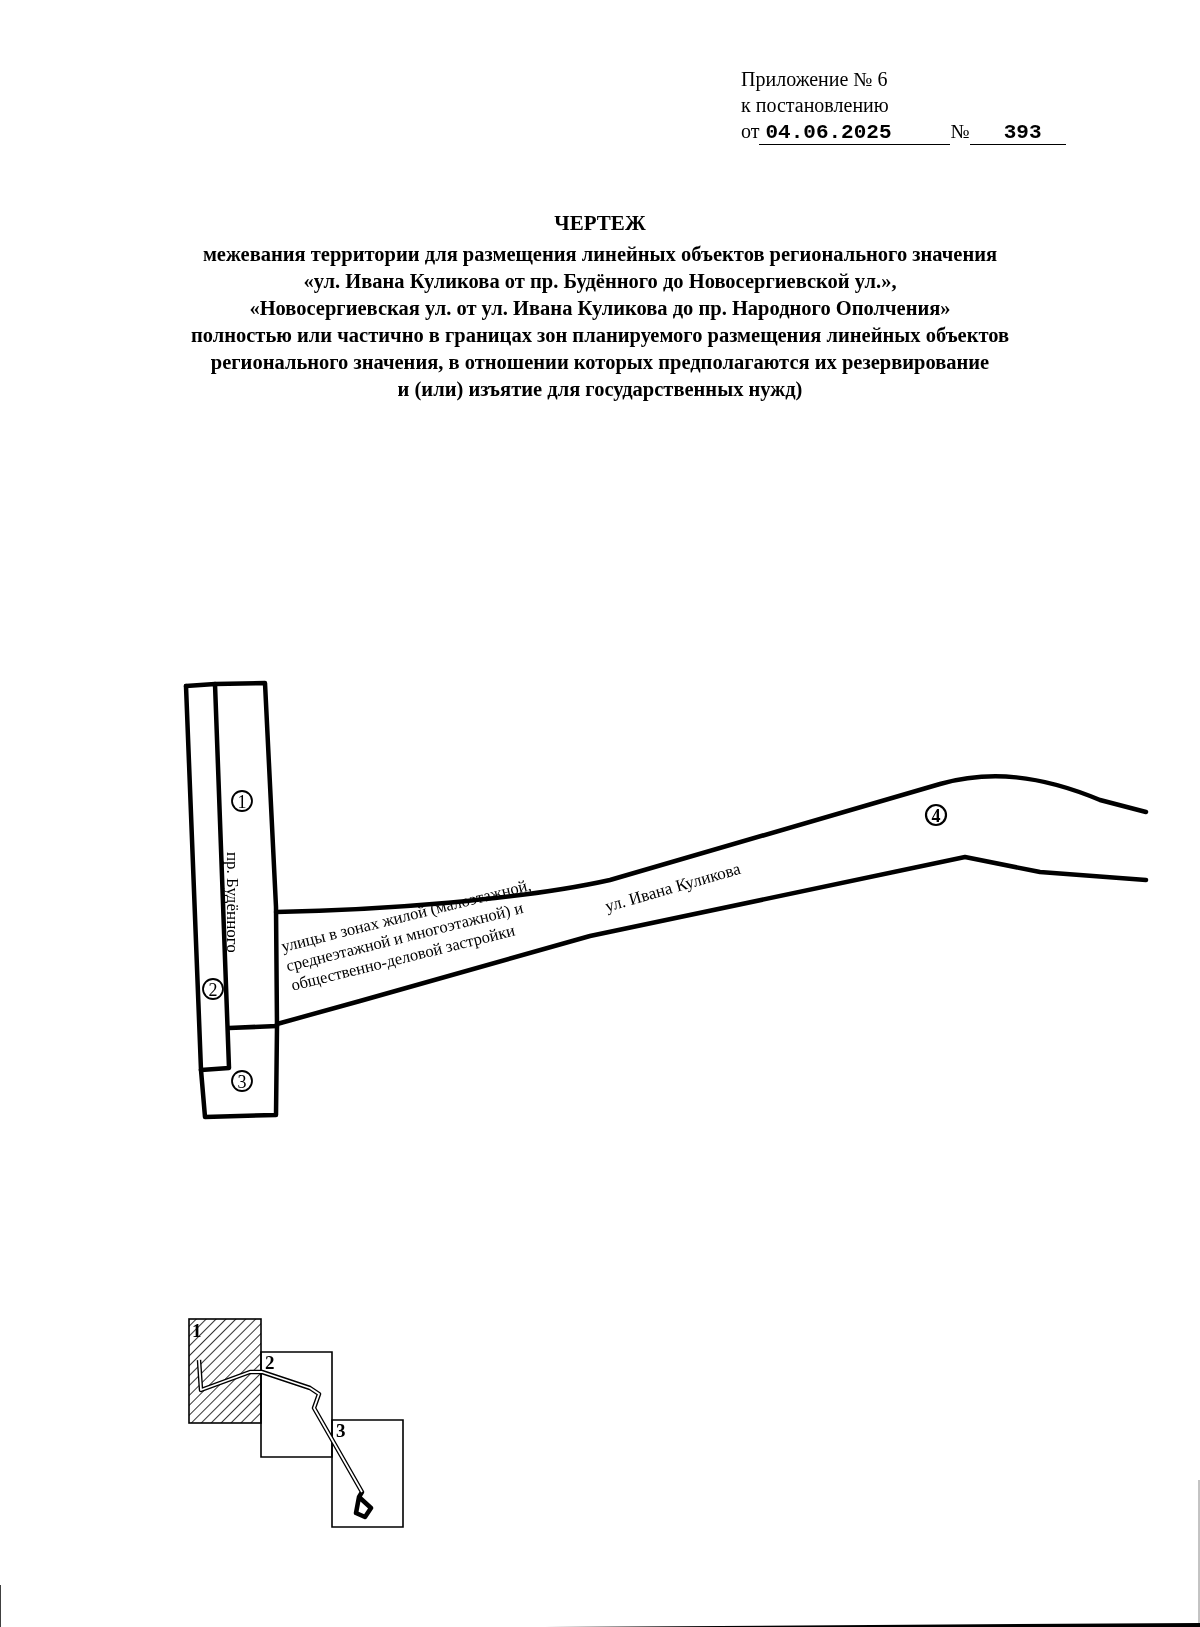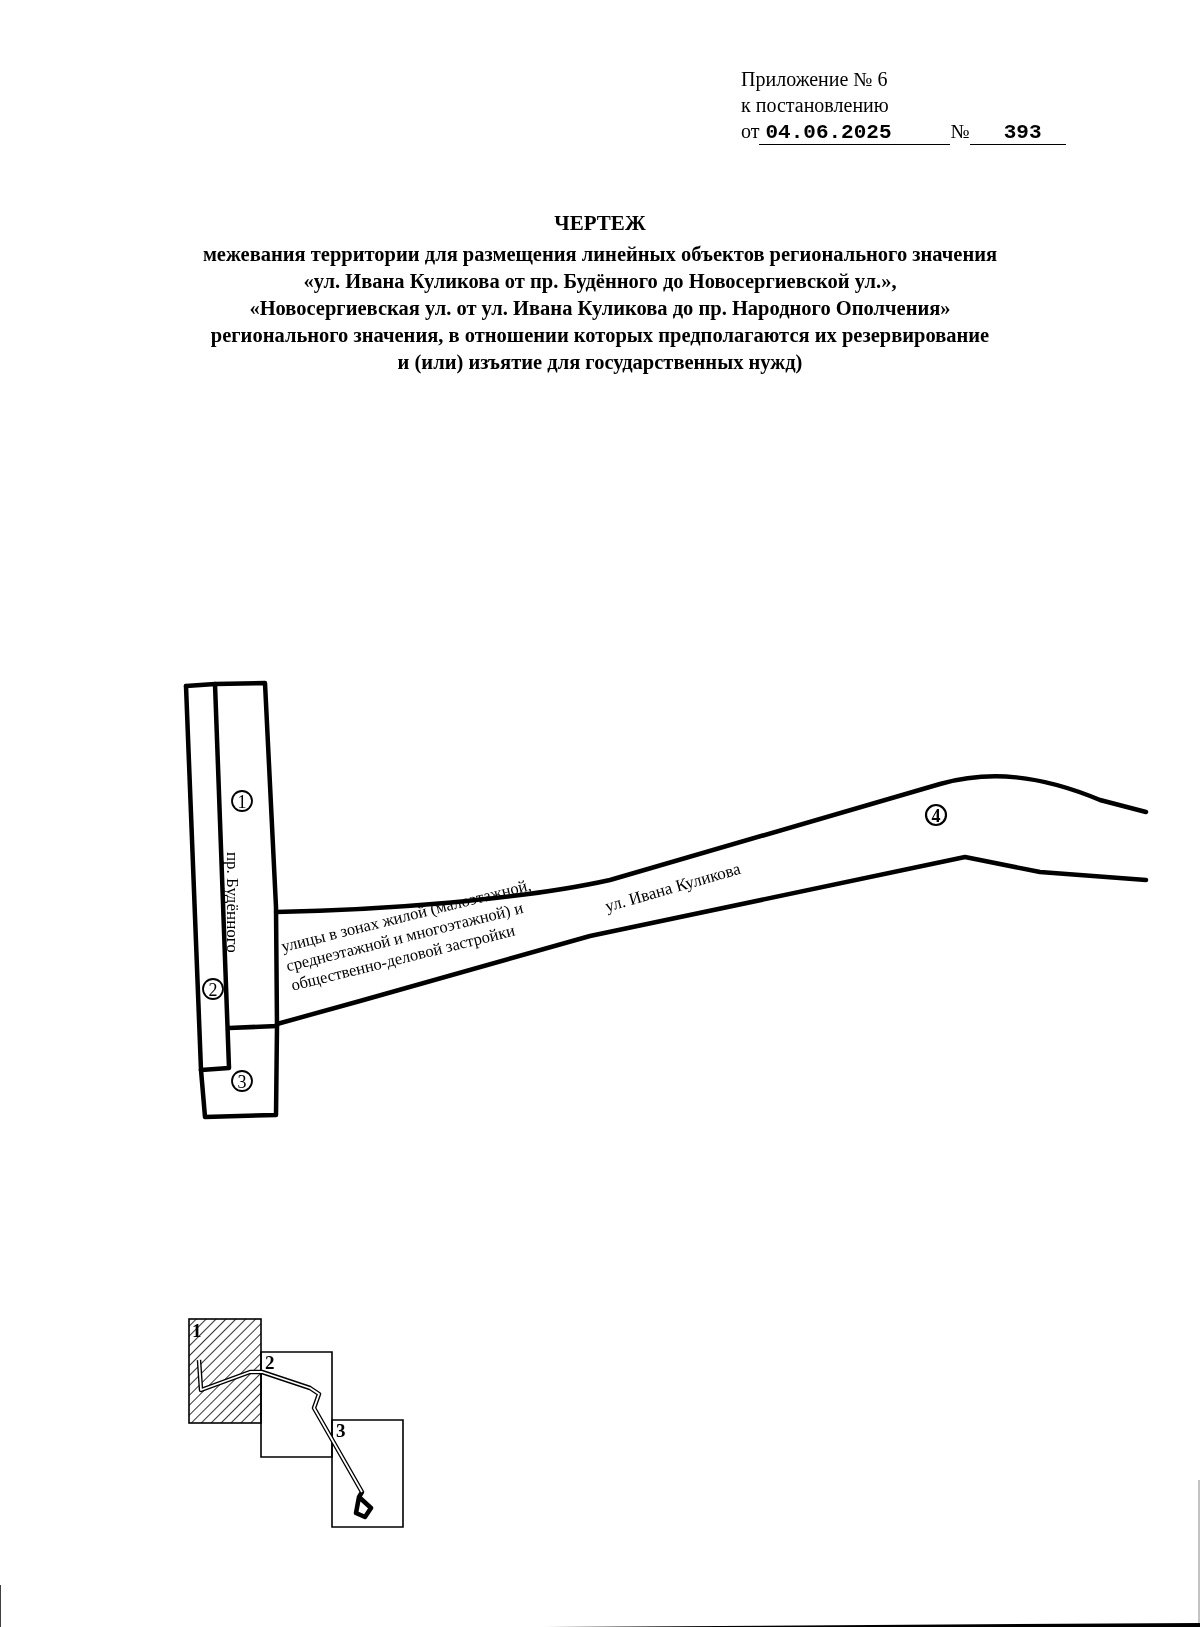--- a/index.html
+++ b/index.html
@@ -27,20 +27,21 @@
   <div>
     <span>от</span><span class="ufield mono" style="width:185px;padding-left:6px;">04.06.2025</span><span>№</span><span class="ufield mono" style="width:86px;padding-left:10px;text-align:center;">393</span>
   </div>
 </div>
 
 <div class="title-block">
   <div class="heading">ЧЕРТЕЖ</div>
   <div>межевания территории для размещения линейных объектов регионального значения</div>
   <div>«ул. Ивана Куликова от пр. Будённого до Новосергиевской ул.»,</div>
   <div>«Новосергиевская ул. от ул. Ивана Куликова до пр. Народного Ополчения»</div>
+  <div>полностью или частично в границах зон  планируемого размещения линейных  объектов</div>
   <div>регионального значения, в отношении которых предполагаются их резервирование</div>
   <div>и (или) изъятие для государственных нужд)</div>
 </div>
 
 <svg class="drawing" width="1200" height="1627" viewBox="0 0 1200 1627">
   <defs>
     <pattern id="hatch" width="7" height="7" patternUnits="userSpaceOnUse" patternTransform="rotate(45)">
       <line x1="0" y1="0" x2="0" y2="7" stroke="#000" stroke-width="1.6"></line>
     </pattern>
   </defs>

